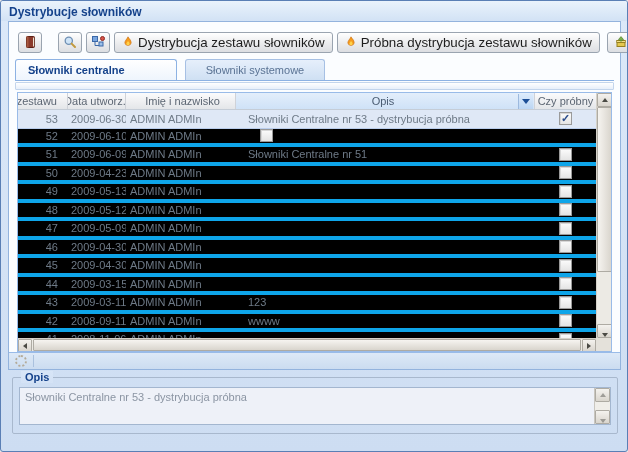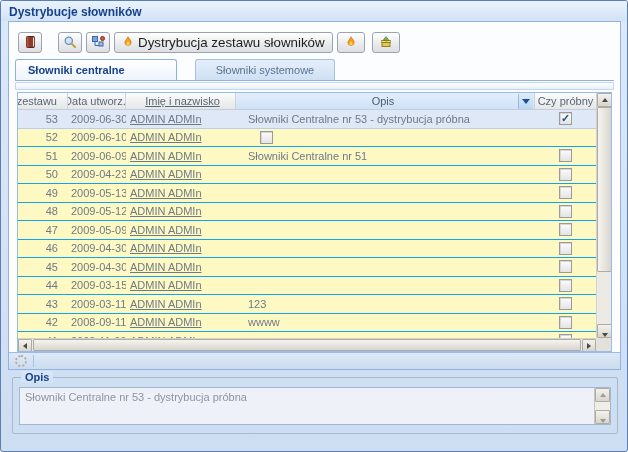--- a/index.html
+++ b/index.html
@@ -42,21 +42,21 @@
   }
   .tbtn.icon-only { width: 24px; padding: 0; justify-content: center; }
   .gap-lg { width: 16px; flex: 0 0 auto; }
   .gap-sm { width: 4px; flex: 0 0 auto; }
   .gap-md { width: 7px; flex: 0 0 auto; }
   .tbtn svg { display: block; }
 
   
   .tabstrip {
     position: absolute; left: 6px; right: 6px; top: 37px; height: 22px;
-    display: flex; align-items: center; gap: 18px;
+    display: flex; align-items: center; gap: 8px;
     border-bottom: 1px solid #8db2e3;
   }
   .tab {
     height: 21px; display: flex; align-items: center; justify-content: flex-start;
     padding: 0 12px; border: 1px solid #8db2e3; border-bottom: none;
     border-radius: 3px 3px 0 0;
   }
   .tab.active {
     width: 162px; background: linear-gradient(#ffffff, #eef5fd);
     font-weight: bold; color: #15428b;
@@ -88,29 +88,29 @@
   .hcell.sorted { background: linear-gradient(#e3eefb, #cfe2f7); color: #4a5c72; position: relative; }
   .hcell .hlabel { flex: 1; text-align: center; }
   .hdrop {
     width: 15px; height: 15px; margin-right: 1px; flex: 0 0 auto;
     background: linear-gradient(#dcebfc, #bcd6f3); border-left: 1px solid #9cb9de;
     display: flex; align-items: center; justify-content: center;
   }
   .arr-down-blue { width: 0; height: 0; border-left: 4px solid transparent; border-right: 4px solid transparent; border-top: 5px solid #1c4e96; }
 
   .gbody { margin-right: 1px; height: 230px; overflow: hidden; background: #fff; }
-  .grow { display: flex; height: 18.5px; border-bottom: 1px solid #0ea5e9; background: #fef9c3; }
+  .grow { display: flex; height: 18.5px; border-bottom: 4px solid #0ea5e9; background: #000000; }
   .grow.selected { background: #dfe8f6; border-bottom: 1px solid #b9cdec; }
   .gcell {
     overflow: hidden; white-space: nowrap; color: #6e7a87; font-size: 11px;
     display: flex; align-items: center;
   }
   .c-nr   { width: 50px;  justify-content: flex-end; padding-right: 10px; }
   .c-date { width: 58px;  padding-left: 3px; }
-  .c-name { width: 110px; padding-left: 4px; text-decoration: underline; }
+  .c-name { width: 110px; padding-left: 4px; }
   .c-desc { width: 299px; padding-left: 12px; }
   .c-trial{ width: 61px;  justify-content: center; }
 
   .checkbox {
     width: 13px; height: 13px; background: linear-gradient(#fcfcfc, #e4e4e4);
     border: 1px solid #9a9a9a; box-shadow: inset 1px 1px 0 #d7d7d7;
     display: flex; align-items: center; justify-content: center;
     color: transparent; font-size: 11px; font-weight: bold; line-height: 11px;
   }
   .checkbox.checked { color: #2b4d8c; }
@@ -231,20 +231,21 @@
         <span>Dystrybucja zestawu słowników</span>
       </button>
       <span class="gap-sm"></span>
       <button class="tbtn">
         <span>
           <svg width="12" height="12" viewBox="0 0 12 12">
             <path d="M6 0.8 C7.2 3 9.2 4 9.2 7 A3.3 3.3 0 0 1 2.8 7 C2.8 4.8 4.8 3.4 6 0.8z" fill="#f59b1e" stroke="#c96b10" stroke-width="0.6"></path>
             <path d="M6 5 C6.9 6 7.6 6.6 7.6 8.2 A1.7 1.7 0 0 1 4.4 8.2 C4.4 6.9 5.4 6 6 5z" fill="#ffd24a"></path>
           </svg>
         </span>
+        <span>Próbna dystrybucja zestawu słowników</span>
       </button>
       <span class="gap-md"></span>
       <button class="tbtn">
         <span>
           <svg width="12" height="12" viewBox="0 0 12 12">
             <rect x="2" y="4.5" width="8" height="6" fill="#e5c84e" stroke="#96801f"></rect>
             <rect x="2" y="4.5" width="8" height="2" fill="#f2df88" stroke="#96801f"></rect>
             <path d="M6 0.6 L8.6 3.6 L7 3.6 L7 5 L5 5 L5 3.6 L3.4 3.6 z" fill="#7fb24a" stroke="#4c7a22" stroke-width="0.6"></path>
           </svg>
         </span>

